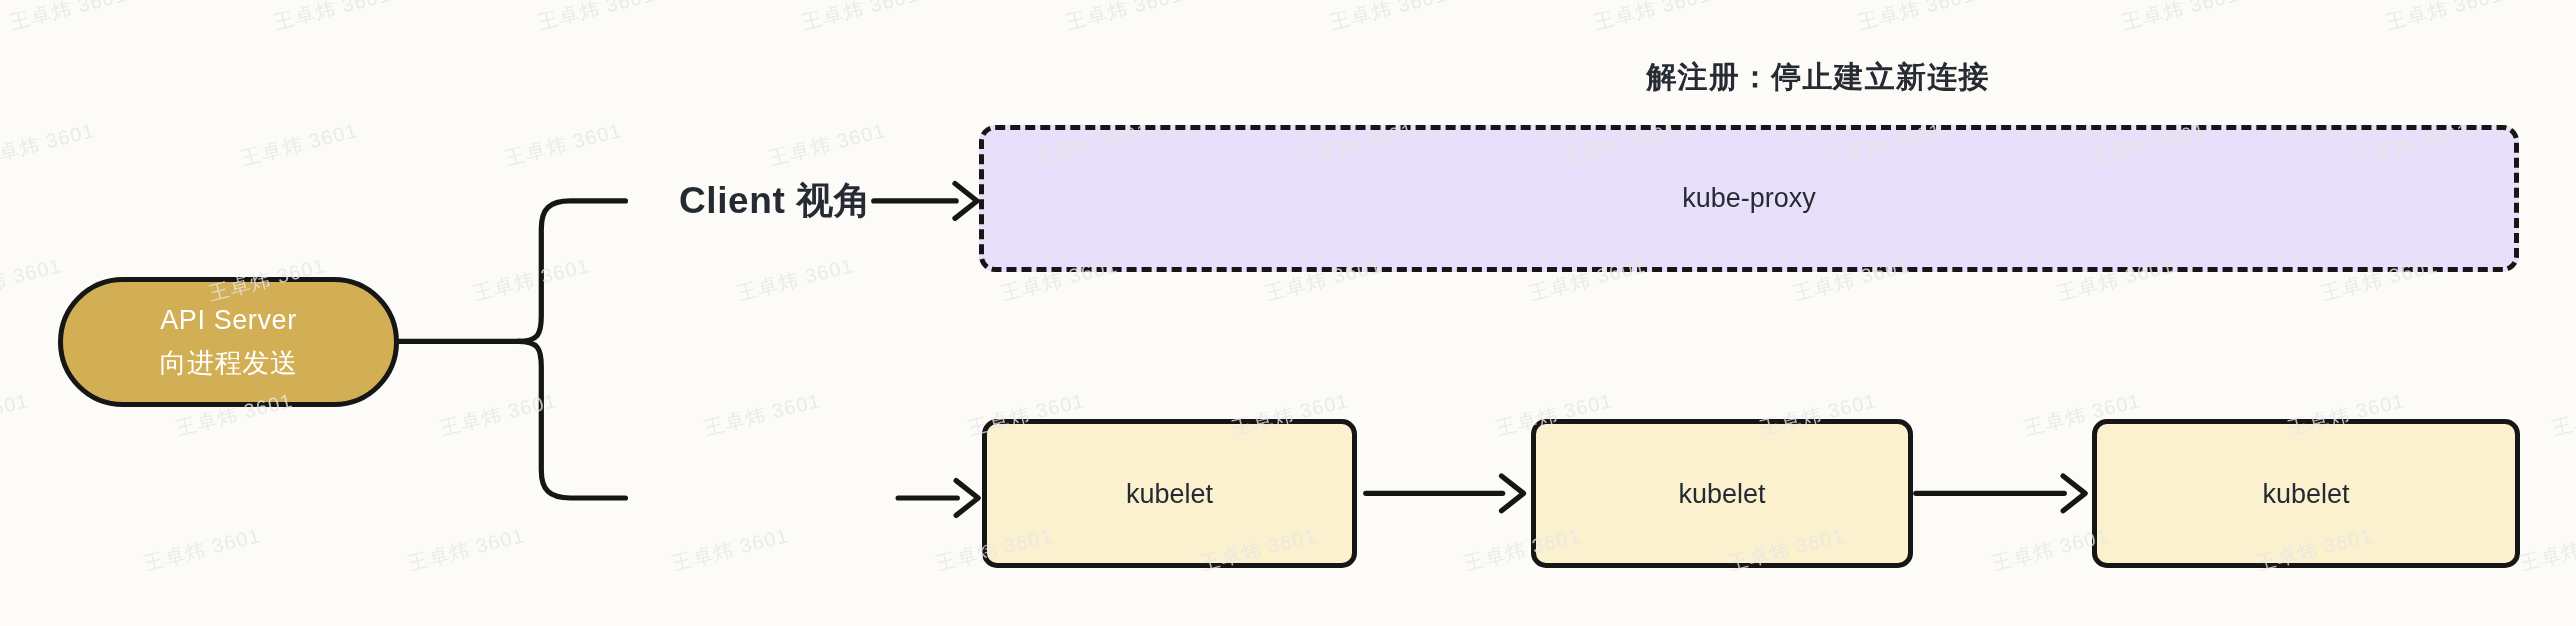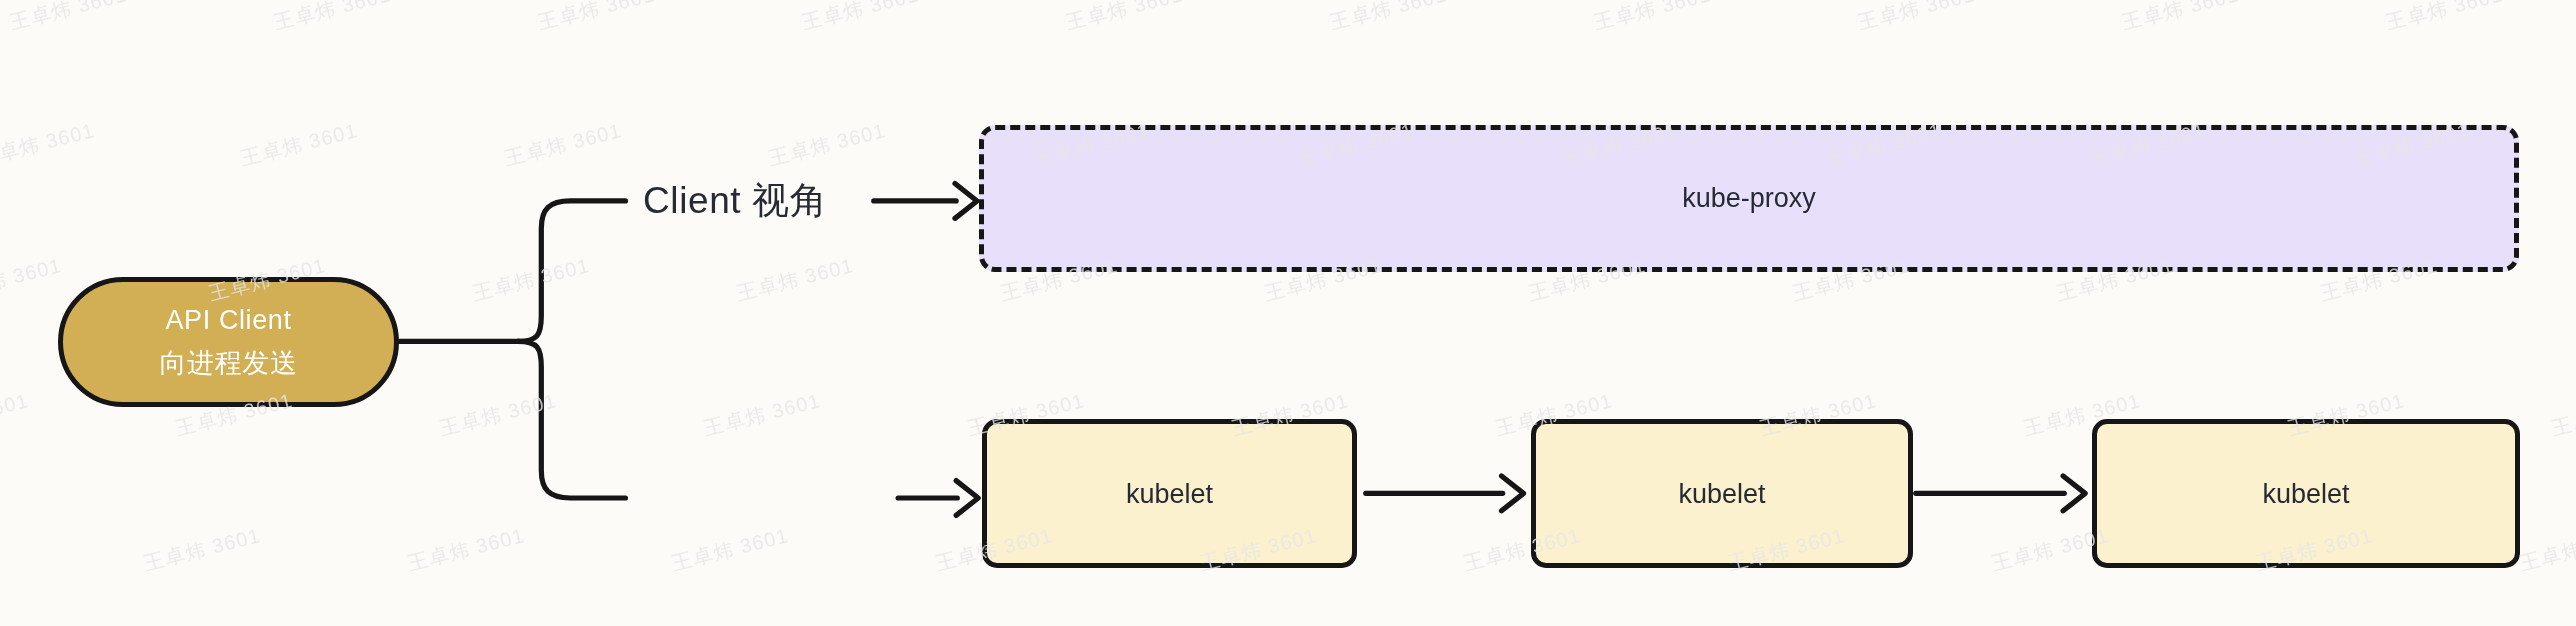--- a/index.html
+++ b/index.html
@@ -40,22 +40,23 @@
     border-style:dashed;border-radius:16.2px;
     background:var(--client-fill);line-height:43px;
   }
   .node.server-box{top:419px;height:149px;}
   .node.server-box.b1{left:982px;width:375px;}
   .node.server-box.b2{left:1531px;width:382px;}
   .node.server-box.b3{left:2092px;width:428px;}
 
   .branch-label{
     position:absolute;z-index:3;white-space:nowrap;
-    font-size:37px;font-weight:400;line-height:46px;color:var(--text-dark);
+    font-size:37px;font-weight:700;line-height:46px;color:var(--text-dark);
     letter-spacing:0.6px;
+    margin-left:36px;
   }
   .branch-label.client{left:643px;top:178px;}
   .branch-label.server{left:643px;top:475px;}
 
   .annotation{
     position:absolute;z-index:3;white-space:nowrap;
     left:1818px;top:59px;transform:translateX(-50%);
     font-size:30px;font-weight:700;line-height:35px;
     letter-spacing:1.2px;color:var(--text-dark);
   }
@@ -84,26 +85,27 @@
     <path d="M 1646 316 L 1684 346 L 1646 376"></path>
     <path d="M 1548 858 H 1650"></path>
     <path d="M 1648 828 L 1686 858 L 1648 888"></path>
     <path d="M 2354 850 H 2590"></path>
     <path d="M 2588 820 L 2626 850 L 2588 880"></path>
     <path d="M 3302 850 H 3558"></path>
     <path d="M 3556 820 L 3594 850 L 3556 880"></path>
   </svg>
 
   <div class="node root">
-    <div>API Client</div>
+    <div>API Server</div>
     <div>向进程发送</div>
   </div>
 
   <div class="branch-label client">Client 视角</div>
 
+  <div class="annotation">解注册：停止建立新连接</div>
 
   <div class="node client-box">
     <div>kube-proxy</div>
   </div>
 
 
   <div class="node server-box b1">
     <div>kubelet</div>
   </div>
 

